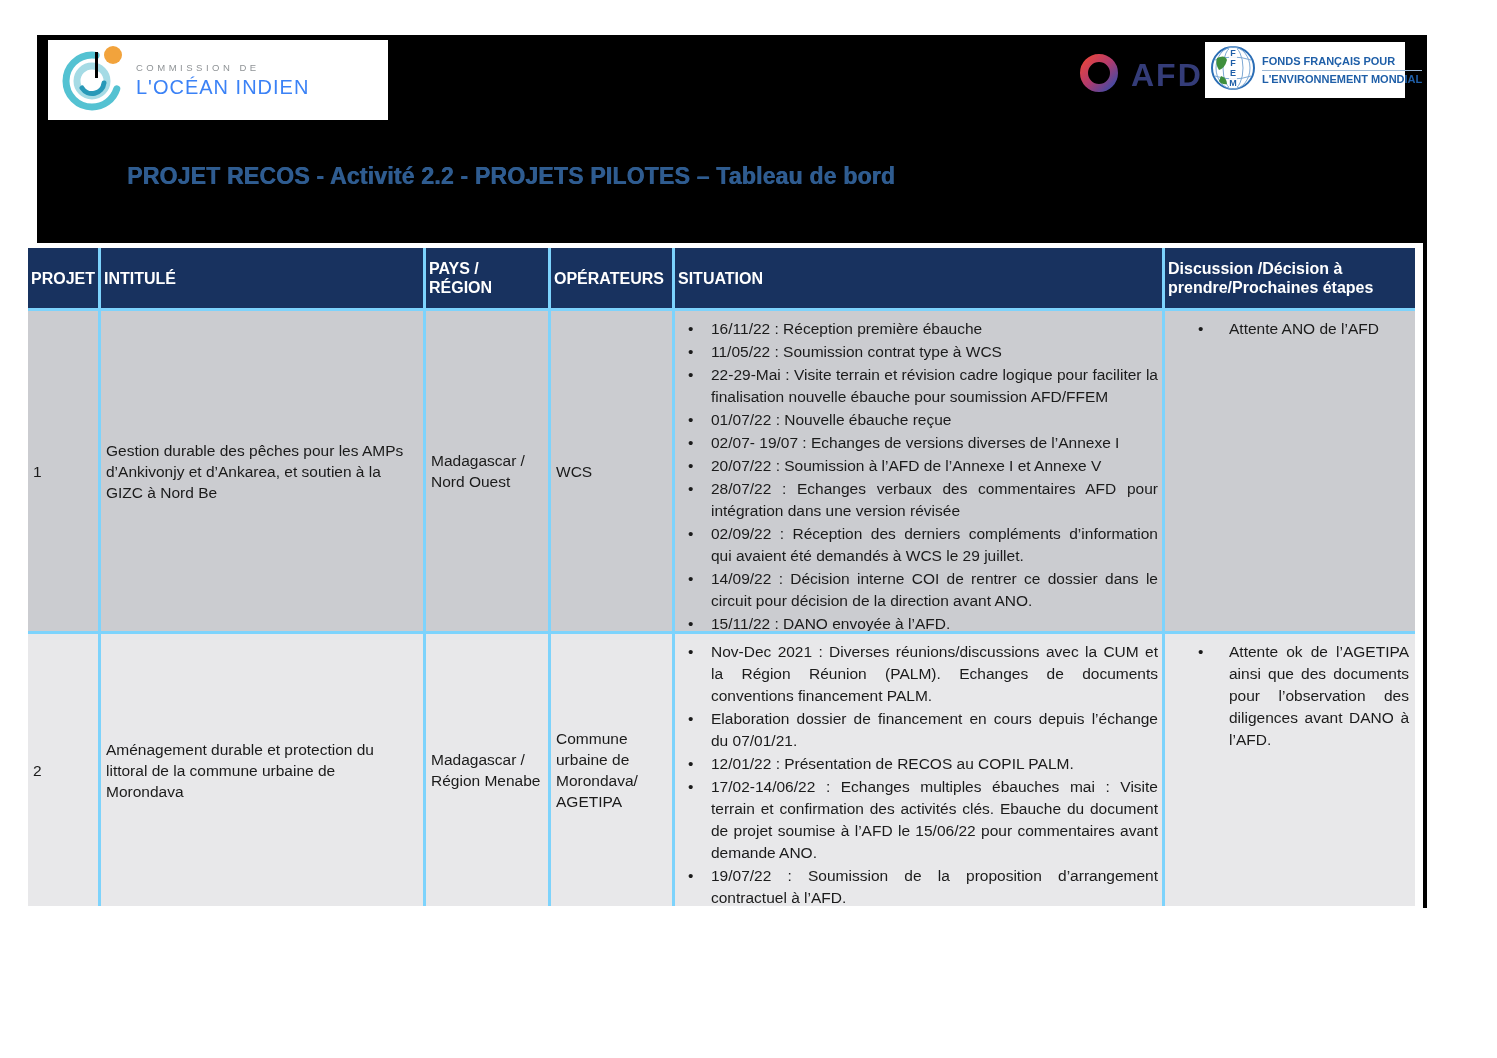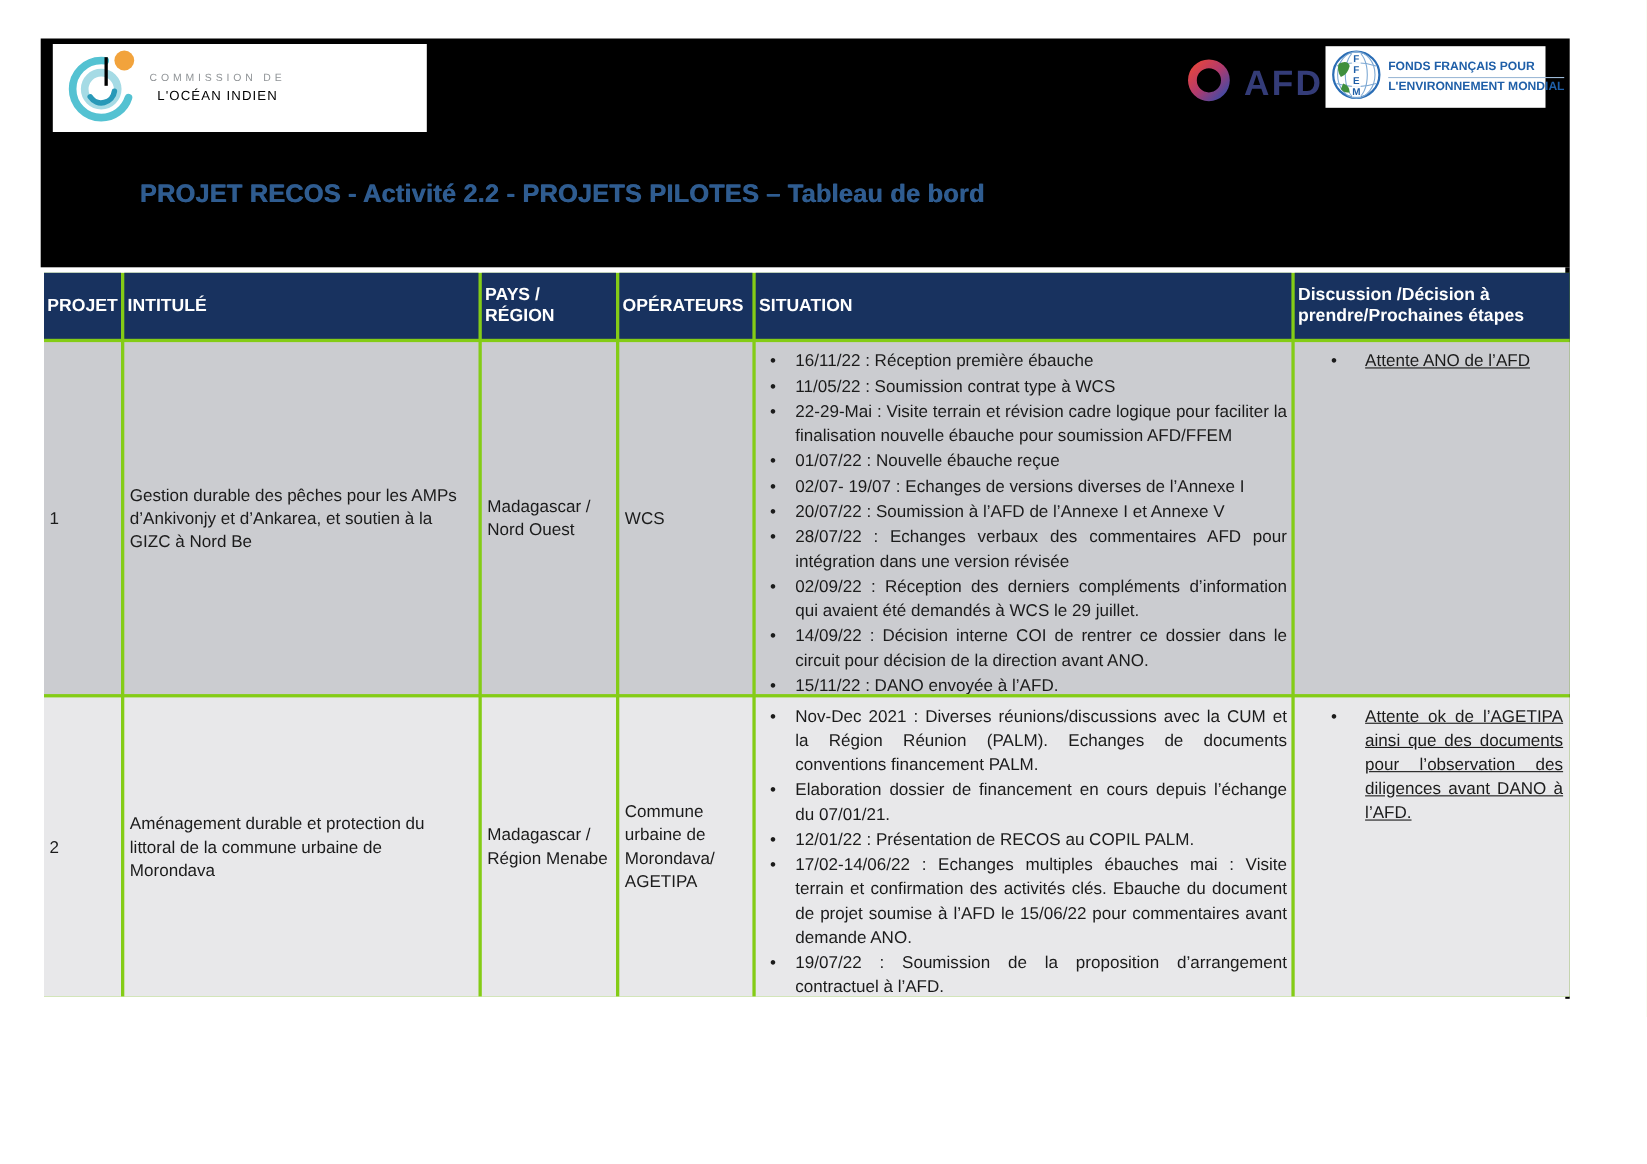--- a/index.html
+++ b/index.html
@@ -11,55 +11,55 @@
   .band { position:absolute; left:37px; top:35px; width:1390px; height:208px; background:#000000; }
   .right-rule { position:absolute; left:1423px; top:243px; width:4px; height:665px; background:#000000; }
 
   .logo-box { position:absolute; left:11px; top:5px; width:340px; height:80px; background:#ffffff;
     display:flex; align-items:center; }
   .cursor-bar { position:absolute; left:47px; top:12px; width:3px; height:26px; background:#000000; }
 
   .coi { display:flex; align-items:center; margin-left:14px; }
   .coi-text { margin-left:10px; }
   .coi-text .l1 { font-size:9.5px; letter-spacing:3.5px; color:#8f9396; white-space:nowrap; }
-  .coi-text .l2 { font-size:12px; letter-spacing:1px; color:#000000; white-space:nowrap; margin-top:3px;text-align:center; }
+  .coi-text .l2 { font-size:20px; letter-spacing:1px; color:#3b82f6; white-space:nowrap; margin-top:3px; }
 
   .recos { display:flex; align-items:center; margin-left:22px; }
   .recos-text { margin-left:6px; text-align:right; color:#75787b; }
   .recos-text .name { font-size:23px; font-weight:bold; letter-spacing:2px; line-height:22px; }
   .recos-text .sub { font-size:13.5px; letter-spacing:1px; line-height:15px; }
 
   .afd { position:absolute; left:1040px; top:16px; display:flex; align-items:center; }
   .afd-name { font-size:32px; font-weight:bold; color:#343c78; letter-spacing:2px; margin-left:10px; }
 
   .ffem { position:absolute; left:1168px; top:7px; width:200px; height:56px; background:#ffffff;
     display:flex; align-items:center; padding:3px 4px; }
   .ffem-text { margin-left:5px; }
   .ffem-text .t { font-size:11px; font-weight:bold; color:#1f5fa8; white-space:nowrap; line-height:13px; }
   .ffem-sep { height:1px; background:#9db9d6; margin:2px 0; }
 
   .doc-title { position:absolute; left:90px; top:128px; font-size:23px; font-weight:600;
     color:#2f5c90; letter-spacing:0.2px; text-shadow:0.6px 0 0 #2f5c90; white-space:nowrap; }
 
   
-  .tbl { position:absolute; left:40px; top:248px; display:grid;
+  .tbl { position:absolute; left:28px; top:248px; display:grid;
     grid-template-columns:70px 322px 122px 121px 487px 250px;
-    grid-template-rows:60px 320px 272px; gap:3px; background:#84cc16; }
+    grid-template-rows:60px 320px 272px; gap:3px; background:#7dd3fc; }
   .cell { overflow:hidden; }
   .hcell { background:#18325f; color:#ffffff; font-weight:bold; font-size:16px;
     display:flex; align-items:center; padding:2px 2px 2px 3px; line-height:19px; }
   .r1 { background:#cbccd0; }
   .r2 { background:#e8e8ea; }
   .vcenter { display:flex; align-items:center; padding:4px 6px 4px 5px; font-size:15.5px; line-height:21px; }
   .cell-ops { padding-right:12px; }
   .toplist { padding:7px 4px 4px 0; font-size:15.5px; }
   ul.blist { list-style:none; }
   ul.blist li { position:relative; padding-left:36px; margin-bottom:1px; line-height:22px; text-align:justify; }
   ul.blist li::before { content:"\2022"; position:absolute; left:13px; top:0; }
-  ul.blist.wide li { padding-left:64px; padding-right:2px;text-decoration:underline; }
+  ul.blist.wide li { padding-left:64px; padding-right:2px; }
   ul.blist.wide li::before { left:33px; }
 </style>
 </head>
 <body>
 
 <div class="page">
 
   <div class="band">
 
     <div class="logo-box">

